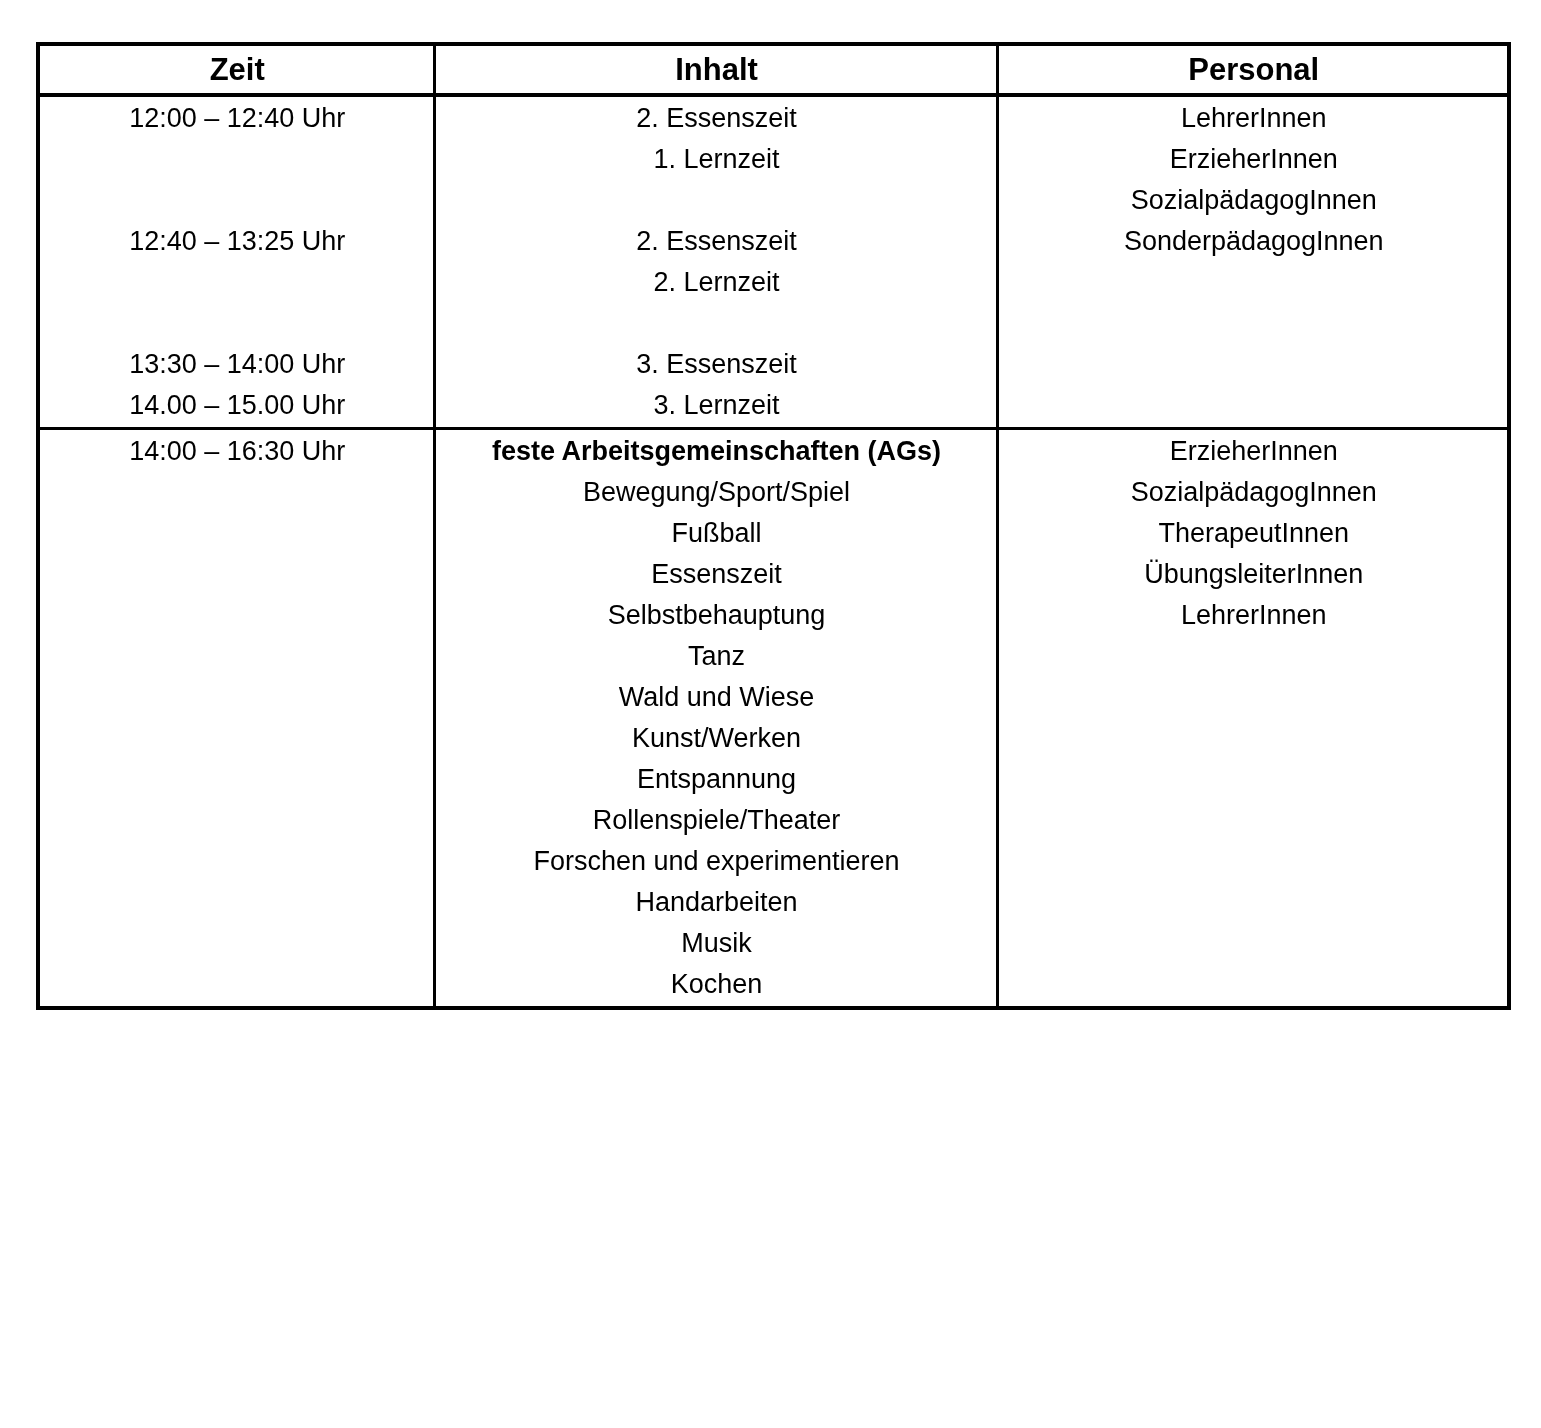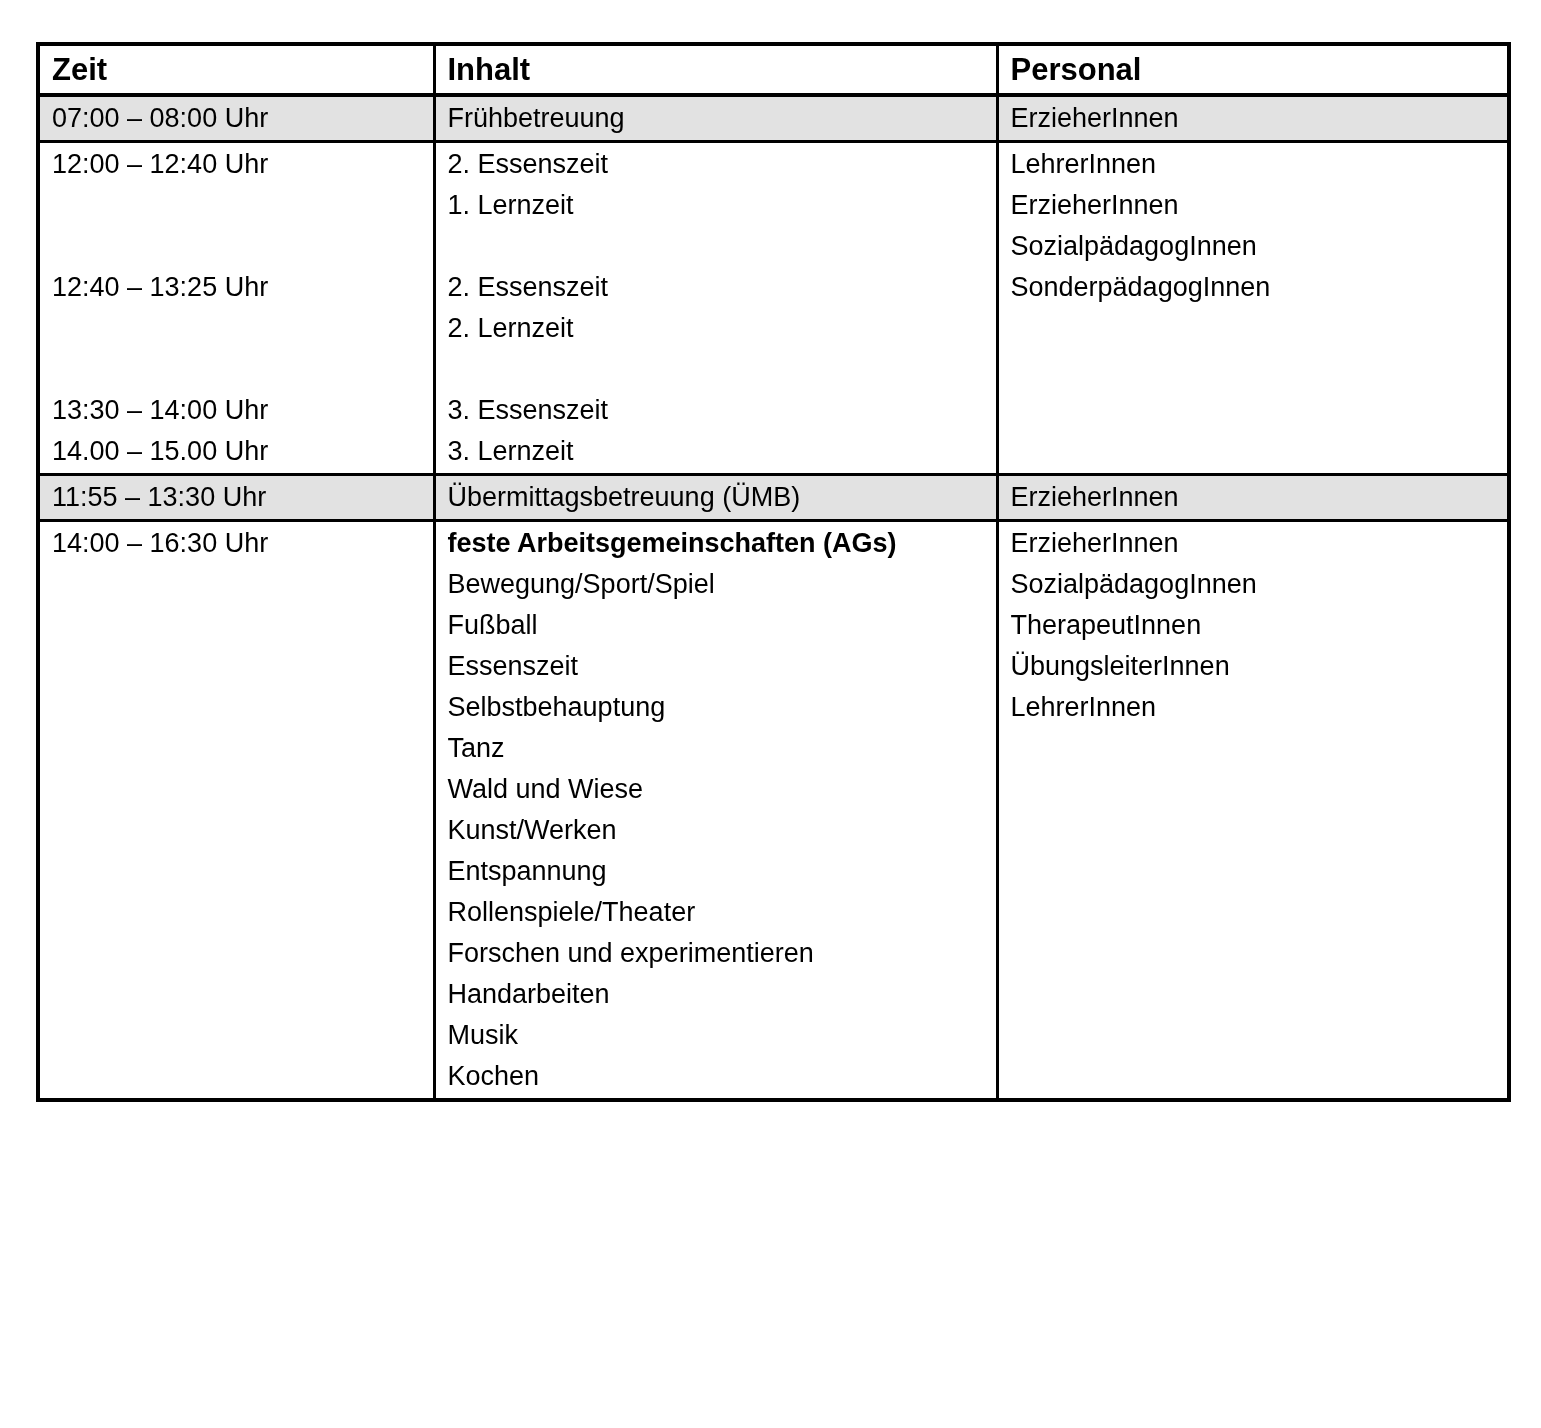--- a/index.html
+++ b/index.html
@@ -24,21 +24,21 @@
     border-collapse: collapse;
     table-layout: fixed;
     border: 4px solid var(--border-color, #000);
   }
   col.c-zeit     { width: 396px; }
   col.c-inhalt   { width: 563px; }
   col.c-personal { width: 512px; }
   th, td {
     border: 3px solid var(--border-color, #000);
     vertical-align: top;
-    text-align: left;
+    text-align: center;
     padding: 1px 10px 1px 12px;
     overflow: hidden;
   }
   th {
     font-size: 31px;
     font-weight: bold;
     line-height: 41px;
     padding-top: 3px;
     padding-bottom: 3px;
     border-bottom-width: 4px;
@@ -68,31 +68,20 @@
       <col class="c-personal">
     </colgroup>
     <thead>
       <tr>
         <th>Zeit</th>
         <th>Inhalt</th>
         <th>Personal</th>
       </tr>
     </thead>
     <tbody id="rows">
-        <tr class="shaded">
-          <td>
-            <div class="line">07:00 – 08:00 Uhr</div>
-          </td>
-          <td>
-            <div class="line">Frühbetreuung</div>
-          </td>
-          <td>
-            <div class="line">ErzieherInnen</div>
-          </td>
-        </tr>
         <tr>
           <td>
             <div class="line">12:00 – 12:40 Uhr</div>
             <div class="line">&nbsp;</div>
             <div class="line">&nbsp;</div>
             <div class="line">12:40 – 13:25 Uhr</div>
             <div class="line">&nbsp;</div>
             <div class="line">&nbsp;</div>
             <div class="line">13:30 – 14:00 Uhr</div>
             <div class="line">14.00 – 15.00 Uhr</div>
@@ -105,31 +94,20 @@
             <div class="line">2. Lernzeit</div>
             <div class="line">&nbsp;</div>
             <div class="line">3. Essenszeit</div>
             <div class="line">3. Lernzeit</div>
           </td>
           <td>
             <div class="line">LehrerInnen</div>
             <div class="line">ErzieherInnen</div>
             <div class="line">SozialpädagogInnen</div>
             <div class="line">SonderpädagogInnen</div>
-          </td>
-        </tr>
-        <tr class="shaded">
-          <td>
-            <div class="line">11:55 – 13:30 Uhr</div>
-          </td>
-          <td>
-            <div class="line">Übermittagsbetreuung (ÜMB)</div>
-          </td>
-          <td>
-            <div class="line">ErzieherInnen</div>
           </td>
         </tr>
         <tr>
           <td>
             <div class="line">14:00 – 16:30 Uhr</div>
           </td>
           <td>
             <div class="line bold">feste Arbeitsgemeinschaften (AGs)</div>
             <div class="line">Bewegung/Sport/Spiel</div>
             <div class="line">Fußball</div>

